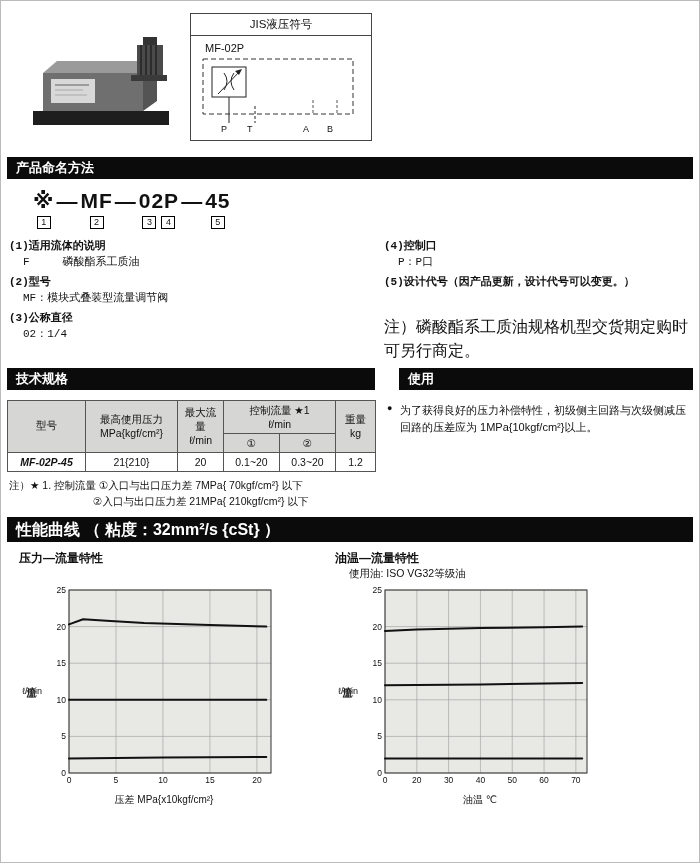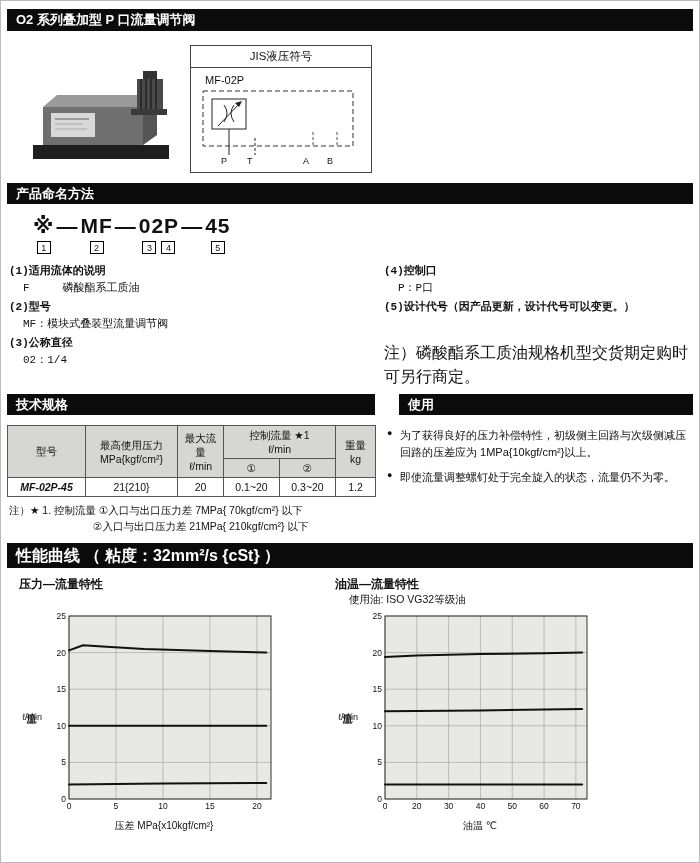--- a/index.html
+++ b/index.html
@@ -3,21 +3,21 @@
 <meta charset="utf-8">
 <style>
   * { margin:0; padding:0; box-sizing:border-box; }
   body { background:#d8d8d8; font-family:"Liberation Sans","DejaVu Sans",sans-serif; color:#111; }
   .page { width:700px; height:863px; background:#fff; padding:8px 6px; position:relative; overflow:hidden; border:1px solid #bbb; }
 
   .bar { background:#0b0b0b; color:#fff; font-weight:bold; font-size:13px; padding:3px 9px; line-height:1.2; }
   .title-bar { margin-bottom:8px; }
 
   
-  .product-section { display:flex; align-items:flex-end; margin:4px 0 10px 18px; height:134px; }
+  .product-section { display:flex; align-items:flex-start; margin:4px 0 10px 18px; height:134px; }
   .photo-wrap { width:165px; margin-top:10px; }
   .symbol-box { width:182px; border:1px solid #444; height:128px; background:#fff; }
   .symbol-header { border-bottom:1px solid #444; text-align:center; font-size:11.5px; padding:3px 0; }
   .symbol-body { position:relative; padding:4px 6px 0 8px; }
   .symbol-model { font-size:11px; margin:2px 0 2px 6px; }
   .port-labels span { position:absolute; font-size:9px; bottom:2px; }
   .port-p { left:30px; } .port-t { left:56px; } .port-a { left:112px; } .port-b { left:136px; }
 
   
   .code-row { display:flex; align-items:flex-start; margin:10px 0 6px 26px; }
@@ -64,21 +64,20 @@
   .ylab { width:26px; display:flex; flex-direction:column; align-items:center; }
   .ylab .vert { writing-mode:vertical-lr; text-orientation:upright; font-size:10.5px; letter-spacing:2px; }
   .ylab .unit { font-size:9px; margin-top:4px; white-space:nowrap; }
   .xlab { text-align:center; font-size:10px; padding-left:26px; margin-top:1px; }
 </style>
 </head>
 <body>
 
 <div class="page">
 
-  <div class="bar title-bar">O2 系列叠加型 P 口流量调节阀</div>
 
   <div class="product-section">
     <div class="photo-wrap">
       <svg width="160" height="112" viewBox="0 0 160 112">
         <rect x="8" y="88" width="136" height="14" fill="#1e1e1e"></rect>
         <polygon points="18,50 118,50 132,38 32,38" fill="#9a9a9a"></polygon>
         <rect x="18" y="50" width="100" height="38" fill="#6f6f6f"></rect>
         <polygon points="118,50 132,38 132,78 118,88" fill="#545454"></polygon>
         <rect x="26" y="56" width="44" height="24" fill="#d8d8d8"></rect>
         <line x1="30" y1="62" x2="64" y2="62" stroke="#888" stroke-width="1.5"></line>
@@ -207,21 +206,20 @@
           <td>0.1~20</td>
           <td>0.3~20</td>
           <td>1.2</td>
         </tr>
       </tbody>
         </table>
     </div>
     <div class="spec-right">
       <ul>
         <li>为了获得良好的压力补偿特性，初级侧主回路与次级侧减压回路的压差应为 1MPa{10kgf/cm²}以上。</li>
-        <li>即使流量调整螺钉处于完全旋入的状态，流量仍不为零。</li>
       </ul>
     </div>
   </div>
 
   <div class="table-note">
     <div>注）★ 1. 控制流量 ①入口与出口压力差 7MPa{ 70kgf/cm²} 以下</div>
     <div class="indent">②入口与出口压力差 21MPa{ 210kgf/cm²} 以下</div>
   </div>
 
   <div class="bar perf-bar">性能曲线 （ 粘度：32mm²/s {cSt} ）</div>

